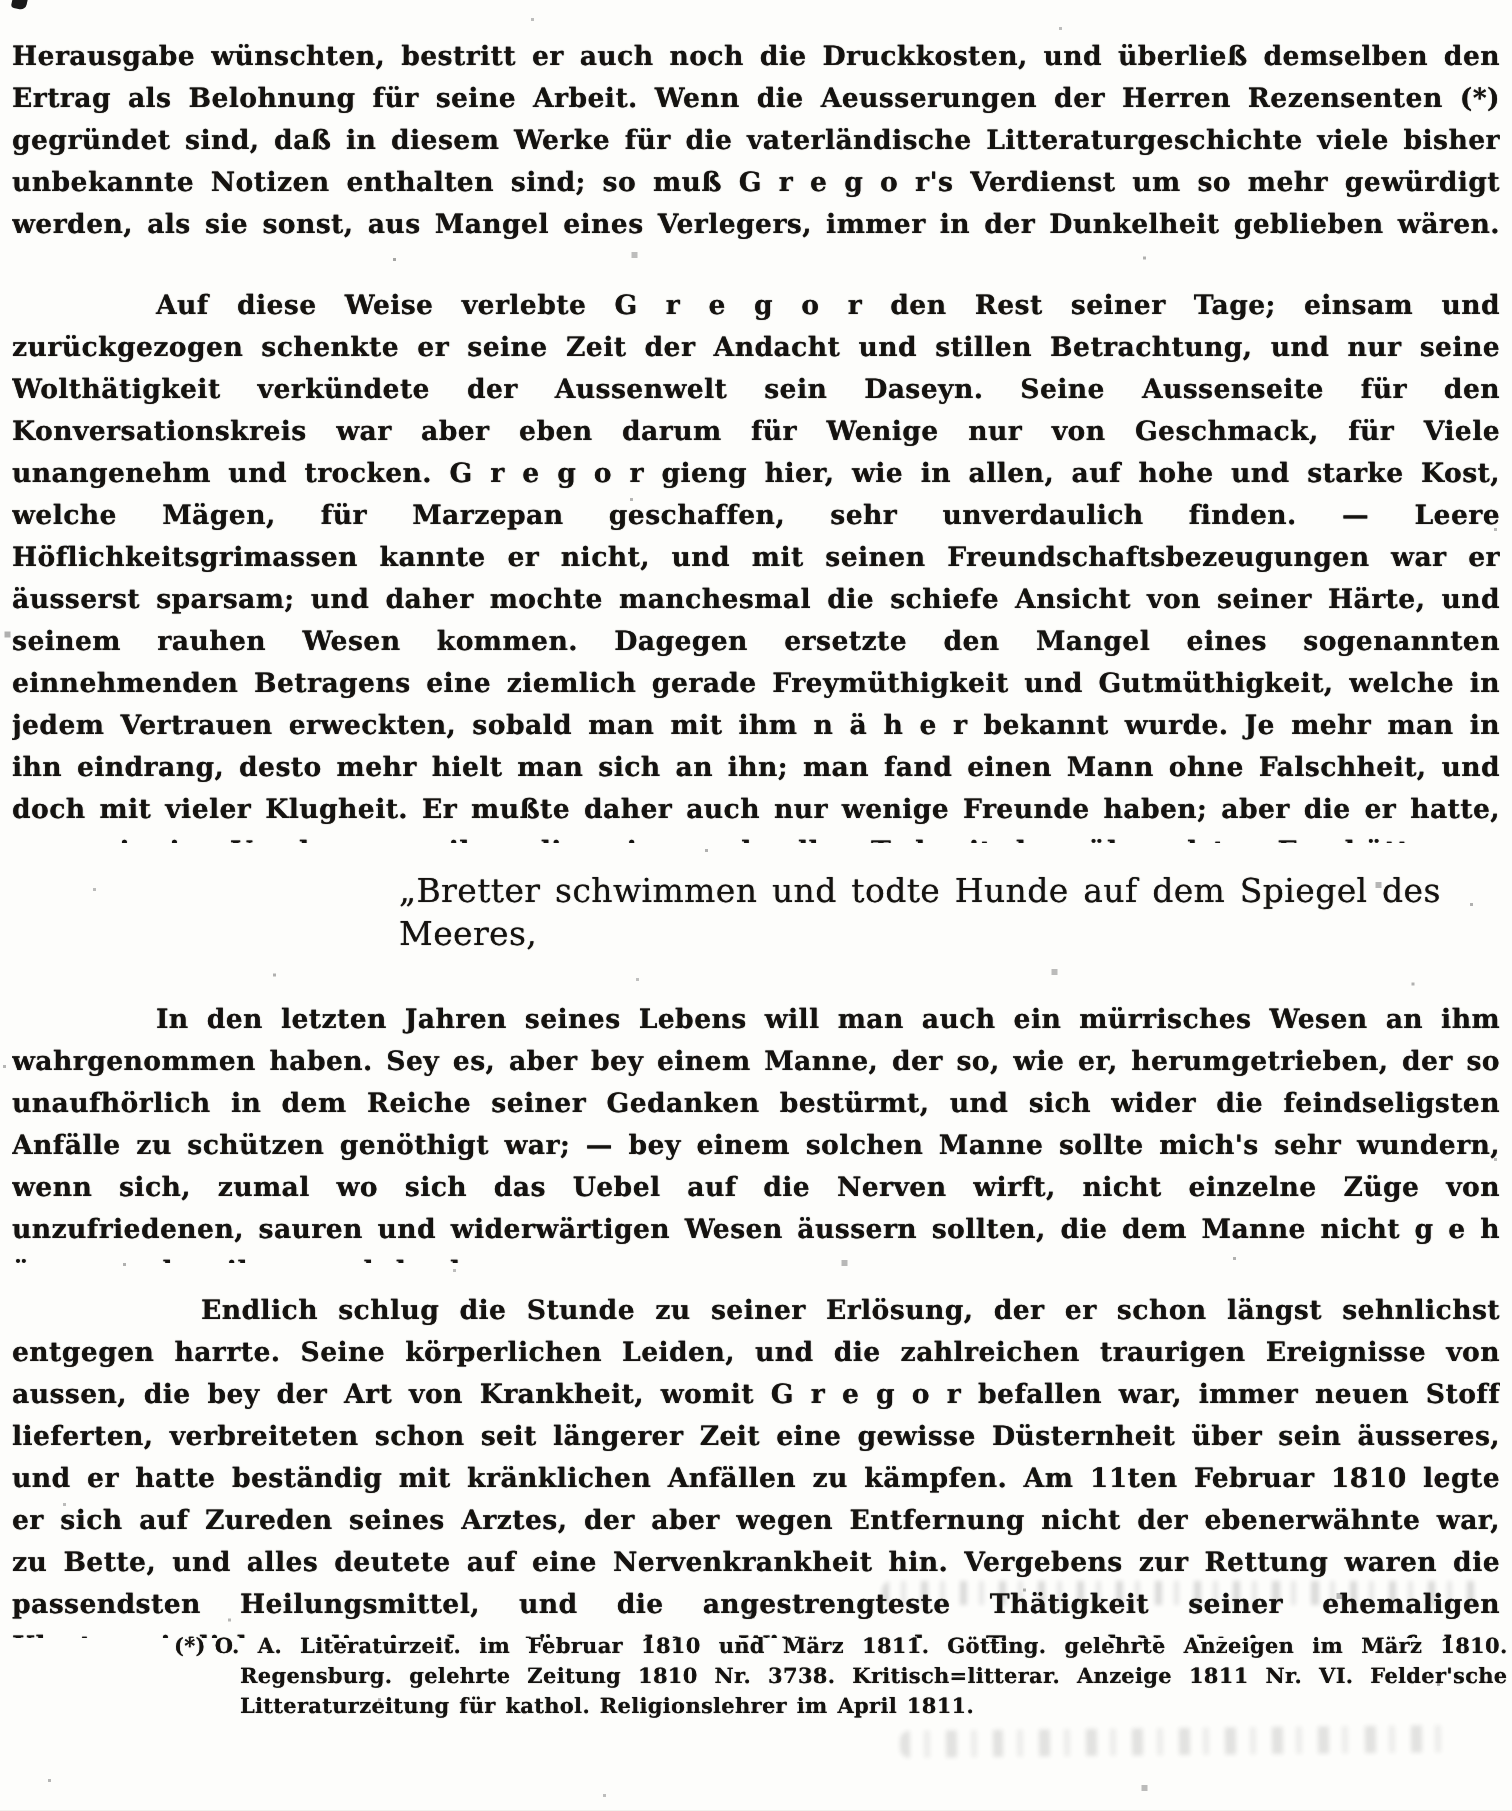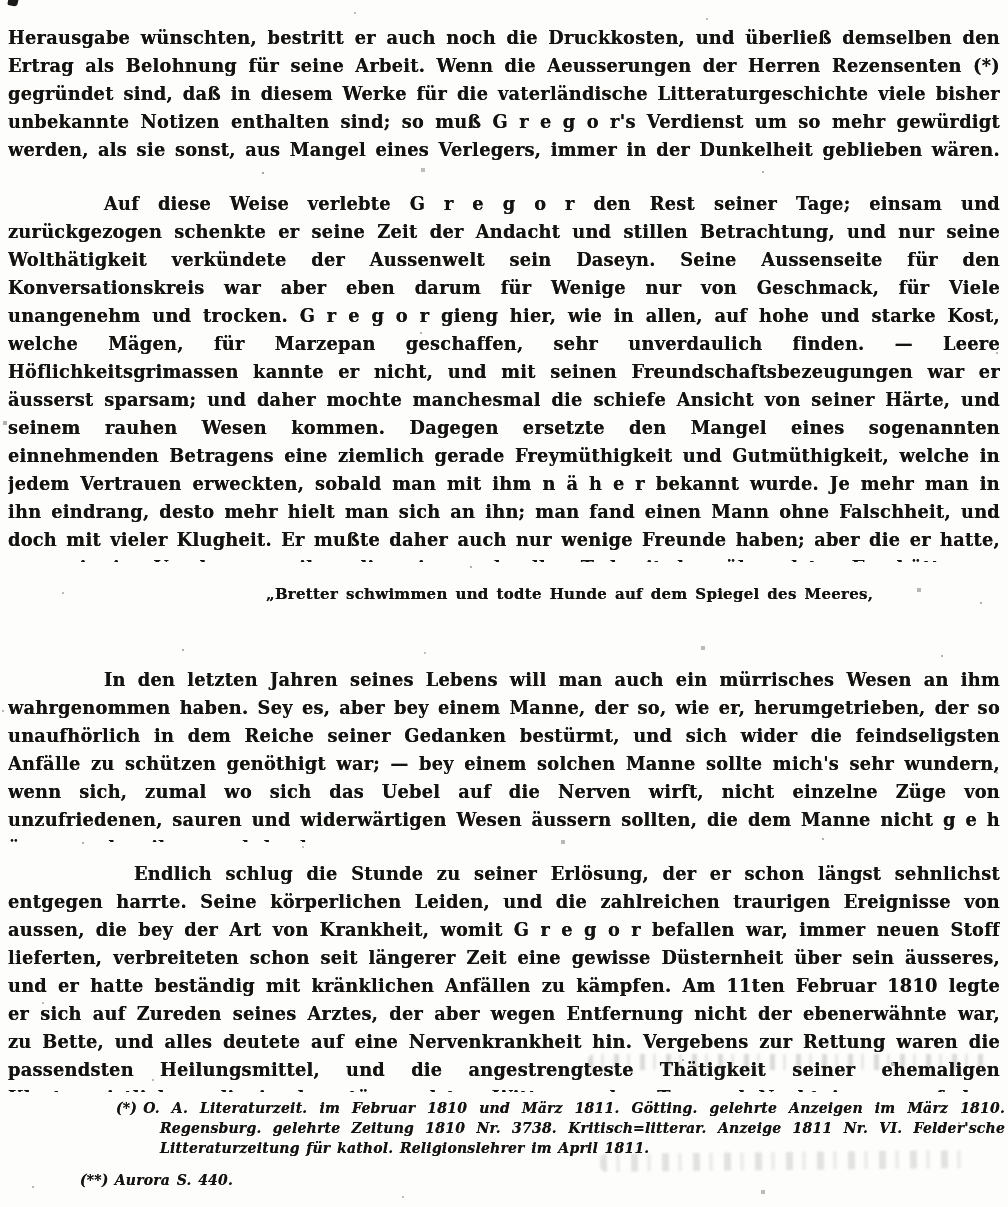--- a/index.html
+++ b/index.html
@@ -34,44 +34,43 @@
   .p1 { top: 24px; max-height: 150px; overflow: hidden; }
   .p2 { top: 190px; text-indent: 96px; max-height: 372px; overflow: hidden; }
   .p3 { top: 666px; text-indent: 96px; max-height: 176px; overflow: hidden; }
   .p4 { top: 860px; text-indent: 126px; max-height: 232px; overflow: hidden; }
 
   .verse {
     position: absolute;
     left: 266px;
     top: 580px;
     width: 720px;
-    font-size: 15px;
-    font-weight: 700;
+    font-size: 22px;
+    font-weight: 400;
     line-height: 29px;
     letter-spacing: 0.25px;
     word-spacing: 2.5px;
     text-shadow: 0 0 0.6px rgba(20,19,16,0.85);
   }
 
   .footnotes {
     position: absolute;
     left: 0;
     top: 1086px;
     width: 1000px;
   }
   .fn {
-    margin: 12px;
+    margin: 2px;
     font-size: 14px;
     font-weight: 700;
     line-height: 20px;
     letter-spacing: 0.2px;
     word-spacing: 1.5px;
     text-align: justify;
     text-shadow: 0 0 0.5px rgba(20,19,16,0.8);
-    font-style: italic;
   }
   .fn1 {
     margin-left: 160px;
     width: 845px;
     text-indent: -44px; 
   }
   .fn2 {
     margin-left: 80px;
     margin-top: 12px;
   }
@@ -149,18 +148,17 @@
   </div>
 
   <p class="para p3">In den letzten Jahren seines Lebens will man auch ein mürrisches Wesen an ihm wahrgenommen haben.  Sey es, aber bey einem Manne, der so, wie er, herumgetrieben, der so unaufhörlich in dem Reiche seiner Gedanken bestürmt, und sich wider die feindseligsten Anfälle zu schützen genöthigt war; — bey einem solchen Manne sollte mich's sehr wundern, wenn sich, zumal wo sich das Uebel auf die Nerven wirft, nicht einzelne Züge von unzufriedenen, sauren und widerwärtigen Wesen äussern sollten, die dem Manne nicht g e h ö r e n, aber ihm a n k l e b e n.</p>
 
   <p class="para p4">Endlich schlug die Stunde zu seiner Erlösung, der er schon längst sehnlichst entgegen harrte. Seine körperlichen Leiden, und die zahlreichen traurigen Ereignisse von aussen, die bey der Art von Krankheit, womit G r e g o r befallen war, immer neuen Stoff lieferten, verbreiteten schon seit längerer Zeit eine gewisse Düsternheit über sein äusseres, und er hatte beständig mit kränklichen Anfällen zu kämpfen. Am 11ten Februar 1810 legte er sich auf Zureden seines Arztes, der aber wegen Entfernung nicht der ebenerwähnte war, zu Bette, und alles deutete auf eine Nervenkrankheit hin.  Vergebens zur Rettung waren die passendsten Heilungsmittel, und die angestrengteste Thätigkeit seiner ehemaligen Klostergeistlichen, die in der stürmendsten Witterung bey Tag und Nacht immer auf dem Weg waren,</p>
 
   <div class="bleed-smudge s1"></div>
 
   <div class="footnotes">
     <p class="fn fn1"><span class="fn-marker">(*)</span><span class="fn-text">O. A. Literaturzeit. im Februar 1810 und März 1811.  Götting. gelehrte Anzeigen im März 1810.  Regensburg. gelehrte Zeitung 1810 Nr. 3738.  Kritisch=litterar. Anzeige 1811 Nr. VI.  Felder'sche Litteraturzeitung für kathol. Religionslehrer im April 1811.</span></p>
-    <p class="fn fn2"><span class="fn-marker">(**)</span><span class="fn-text">Aurora S. 440.</span></p>
   </div>
 
   <div class="bleed-smudge s2"></div>
 
 </div>
 
 </body></html>

